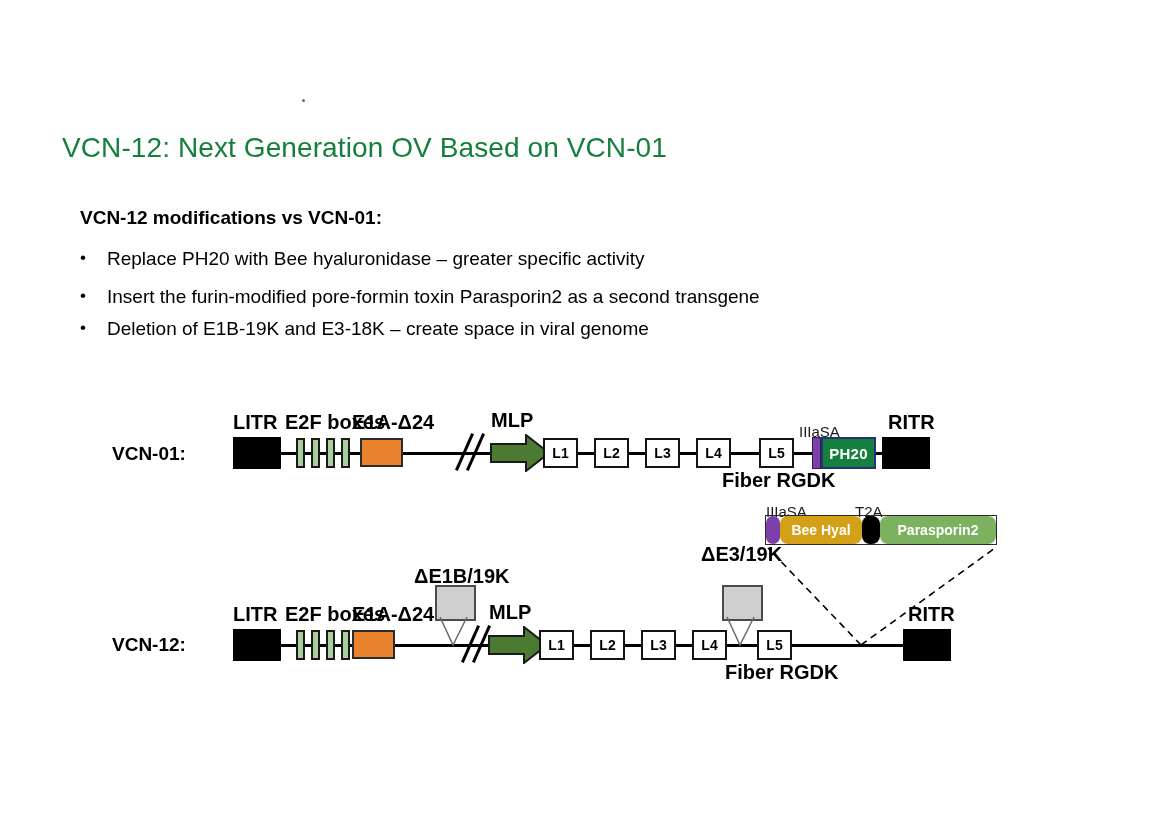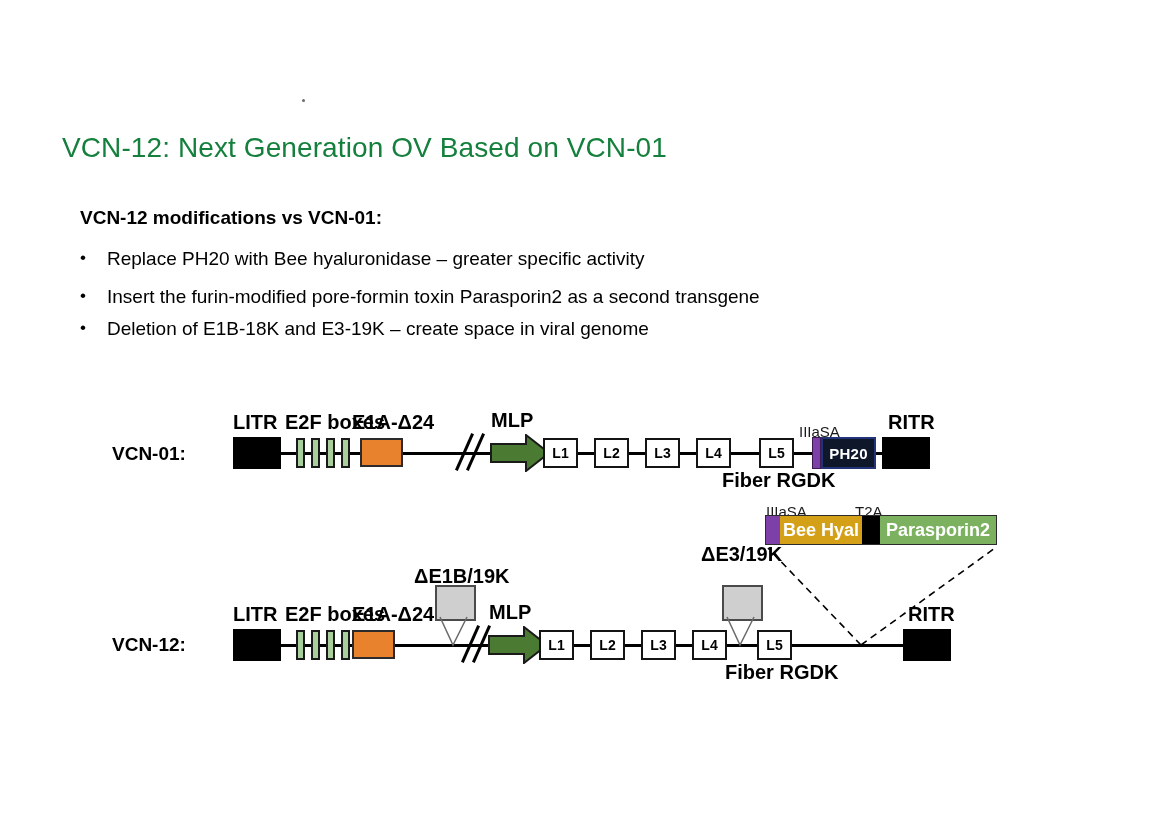--- a/index.html
+++ b/index.html
@@ -113,21 +113,21 @@
     background: #e8822c;
     border: 2px solid #2b2b2b;
   }
   .l-box {
     background: #ffffff;
     border: 2px solid #141414;
     font-size: 14px;
     color: #000000;
   }
   .ph20-box {
-    background: #0f172a;
+    background: #15803d;
     border: 2px solid #22337a;
     color: #ffffff;
     font-size: 15px;
     letter-spacing: 0.3px;
   }
   .iiiasa-bar {
     background: #7d3fa8;
     border: 1px solid #3a1a50;
   }
 
@@ -176,24 +176,25 @@
     border: 1px solid #2b2b2b;
     box-sizing: border-box;
     display: flex;
     overflow: hidden;
   }
   #cassette > div {
     display: flex;
     align-items: center;
     justify-content: center;
     font-weight: bold;
-    font-size: 18px;
+    font-size: 14px;
     color: #ffffff;
     box-sizing: border-box;
     height: 100%;
+    border-radius: 8px;
   }
   #cas-iiiasa { width: 14px; background: #7d3fa8; }
   #cas-beehyal { width: 82px; background: #d4a017; }
   #cas-t2a { width: 18px; background: #000000; }
   #cas-parasporin { flex: 1; background: #7cb25f; }
 
   svg.overlay {
     position: absolute;
     left: 0;
     top: 0;
@@ -214,21 +215,21 @@
 <div class="bullet-row" id="bullet-0">
   <span class="bullet-mark">•</span>
   <span class="bullet-text">Replace PH20 with Bee hyaluronidase – greater specific activity</span>
 </div>
 <div class="bullet-row" id="bullet-1">
   <span class="bullet-mark">•</span>
   <span class="bullet-text">Insert the furin-modified pore-formin toxin Parasporin2 as a second transgene</span>
 </div>
 <div class="bullet-row" id="bullet-2">
   <span class="bullet-mark">•</span>
-  <span class="bullet-text">Deletion of E1B-18K and E3-19K – create space in viral genome</span>
+  <span class="bullet-text">Deletion of E1B-19K and E3-18K – create space in viral genome</span>
 </div>
 
 <div id="diagram">
 
   <div class="construct-label" id="label-vcn01">VCN-01:</div>
   <div class="construct-label" id="label-vcn12">VCN-12:</div>
 
   <div class="genome-line" style="left:233px; top:452px; width:697px;"></div>
 
   <div class="cap" style="left:233px; top:411px;">LITR</div>

